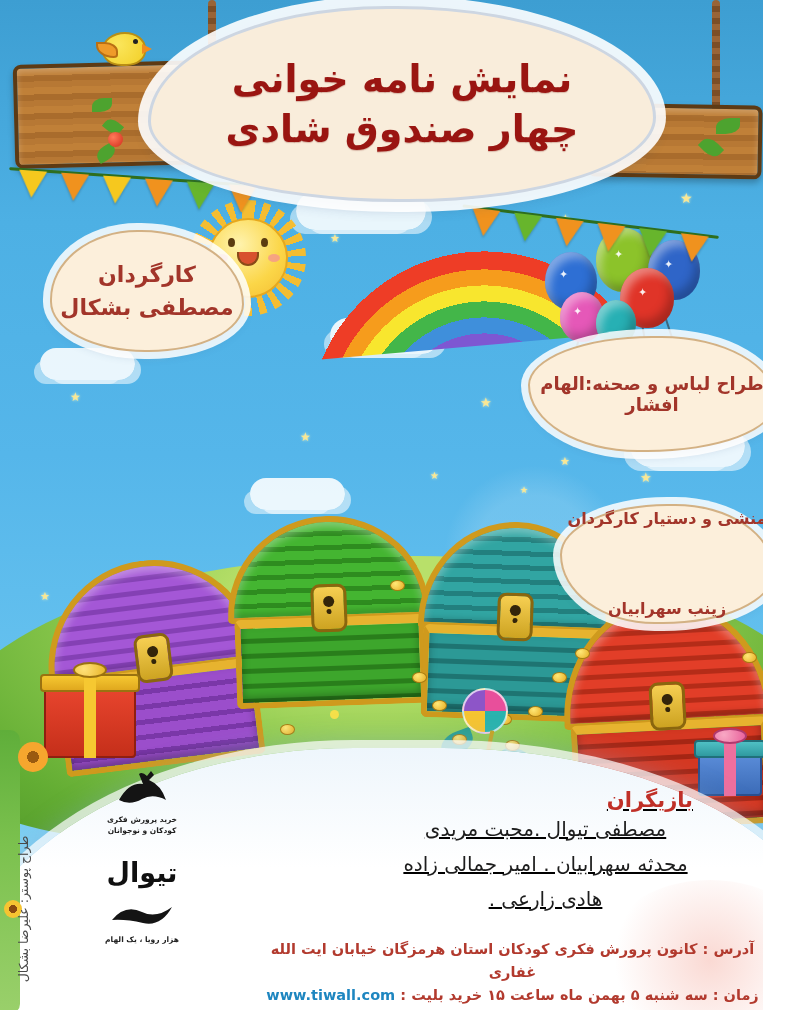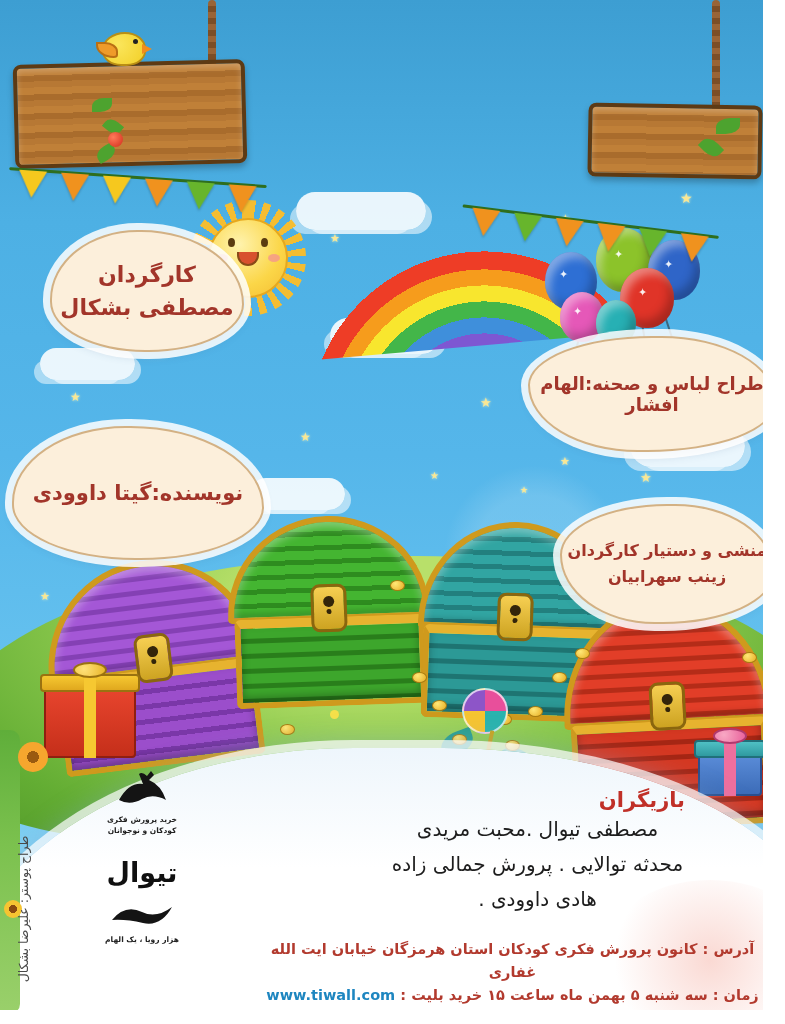--- a/index.html
+++ b/index.html
@@ -108,21 +108,21 @@
   
   .bottom-cloud { position:absolute; left:-50px; top:748px; width:880px; height:300px; z-index:9;
      background:linear-gradient(180deg,#eef6fc 0%,#ffffff 40%); border-radius:46% 44% 0 0 / 90% 70% 0 0;
      box-shadow:0 0 0 8px rgba(255,255,255,.7), 0 -8px 24px rgba(130,170,210,.35); }
   .pink-glow { position:absolute; left:600px; top:880px; width:220px; height:160px; border-radius:50%; z-index:9;
      background:radial-gradient(circle, rgba(246,186,175,.55), rgba(246,186,175,0) 70%); }
   .foliage { position:absolute; left:0; top:730px; width:20px; height:284px; z-index:10;
      background:linear-gradient(180deg,#5fae3a,#7bc14e 40%,#9ad06b); border-radius:0 10px 10px 0; }
   .flower { position:absolute; border-radius:50%; z-index:10; }
 
-  .cast { position:absolute; left:390px; top:788px; width:295px; z-index:10; }
+  .cast { position:absolute; left:398px; top:788px; width:295px; z-index:10;text-decoration:underline; }
   .cast-heading { color:#c03028; font-weight:bold; font-size:21px; text-align:right; padding-left:2px; }
   .cast-line { color:#1d1d1d; font-size:20px; text-align:center; line-height:1.75; }
 
   .footer { position:absolute; left:250px; top:938px; width:525px; z-index:10; text-align:center;
      color:#b23a2e; font-weight:bold; font-size:14.5px; line-height:1.6; }
   .footer .web { color:#1e86c0; }
 
   .logos { position:absolute; left:82px; top:768px; width:120px; z-index:10; display:flex; flex-direction:column; align-items:center; }
   .logo-svg { fill:#141414; }
   .logo-caption { font-size:7.5px; color:#222; font-weight:bold; text-align:center; line-height:1.5; margin-top:2px; }
@@ -224,32 +224,33 @@
       <span class="bstar" style="left:14px;top:16px;">✦</span>
     </div>
   <div class="balloon" style="left:620px;top:268px;width:54px;height:60px;background:#e03428;">
       <span class="bstar" style="left:18px;top:18px;">✦</span>
     </div>
   <div class="balloon" style="left:560px;top:292px;width:44px;height:50px;background:#e558b8;">
       <span class="bstar" style="left:13px;top:13px;">✦</span>
     </div>
   <div class="balloon" style="left:596px;top:300px;width:40px;height:46px;background:#27b0b4;"></div>
 
+  <div class="title-cloud" dir="rtl">
+    <div class="title-line">نمایش نامه خوانی</div>
+    <div class="title-line">چهار صندوق شادی</div>
+  </div>
 
   <div class="bubble b1" dir="rtl" style="left:50px;top:230px;width:194px;height:122px;font-size:22px;line-height:1.5;">
     <div>کارگردان</div>
     <div>مصطفی بشکال</div>
   </div>
   <div class="bubble b2" dir="rtl" style="left:528px;top:336px;width:248px;height:116px;font-size:18px;padding:0 10px;">
     <div>طراح لباس و صحنه:الهام افشار</div>
   </div>
-  <div class="bubble b1" dir="rtl" style="left:12px;top:426px;width:252px;height:134px;font-size:21px;">
-    <div>نویسنده:گیتا داوودی</div>
-  </div>
-  <div class="bubble b2" dir="rtl" style="left:560px;top:504px;width:214px;height:120px;font-size:16px;line-height:1.6;">
+  <div class="bubble b2" dir="rtl" style="left:560px;top:504px;width:214px;height:120px;font-size:16px;line-height:1.6;justify-content:space-between;">
     <div>منشی و دستیار کارگردان</div>
     <div>زینب سهرابیان</div>
   </div>
 
   <div class="grass"></div>
   <div class="grass-dot" style="left:90px;top:758px;width:10px;height:10px;background:#f6e04a;"></div>
   <div class="grass-dot" style="left:400px;top:666px;width:8px;height:8px;background:#fff;"></div>
   <div class="grass-dot" style="left:330px;top:710px;width:9px;height:9px;background:#f6e04a;"></div>
 
   <div class="chest" style="left:48px;top:560px;width:212px;height:206px;transform:rotate(-7deg);">
@@ -304,22 +305,22 @@
 
   <div class="bottom-cloud"></div>
   <div class="pink-glow"></div>
   <div class="foliage"></div>
   <div class="flower" style="left:18px;top:742px;width:30px;height:30px;background:radial-gradient(circle,#9a5a10 0 6px,#f6a62e 6px);"></div>
   <div class="flower" style="left:4px;top:900px;width:18px;height:18px;background:radial-gradient(circle,#8a4a10 0 4px,#f6c431 4px);"></div>
 
   <div class="cast">
     <div class="cast-heading" dir="rtl">بازیگران</div>
     <div class="cast-line" dir="rtl">مصطفی تیوال .محبت مریدی</div>
-    <div class="cast-line" dir="rtl">محدثه توالایی . پرورش جمالی زاده</div>
-    <div class="cast-line" dir="rtl">هادی داوودی .</div>
+    <div class="cast-line" dir="rtl">محدثه سهرابیان . امیر جمالی زاده</div>
+    <div class="cast-line" dir="rtl">هادی زارعی .</div>
   </div>
 
   <div class="footer">
     <div dir="rtl">آدرس : کانون پرورش فکری کودکان استان هرمزگان خیابان ایت الله غفاری</div>
     <div dir="rtl">
       <span>زمان : سه شنبه ۵ بهمن ماه ساعت ۱۵ خرید بلیت :</span>
       <span class="web" dir="ltr">www.tiwall.com</span>
     </div>
     <div dir="rtl">جهت هماهنگی شماره تماس ۰۹۳۶۹۶۱۶۳۹۴ ، ۰۹۰۱۹۲۸۸۳۰۴</div>
   </div>

